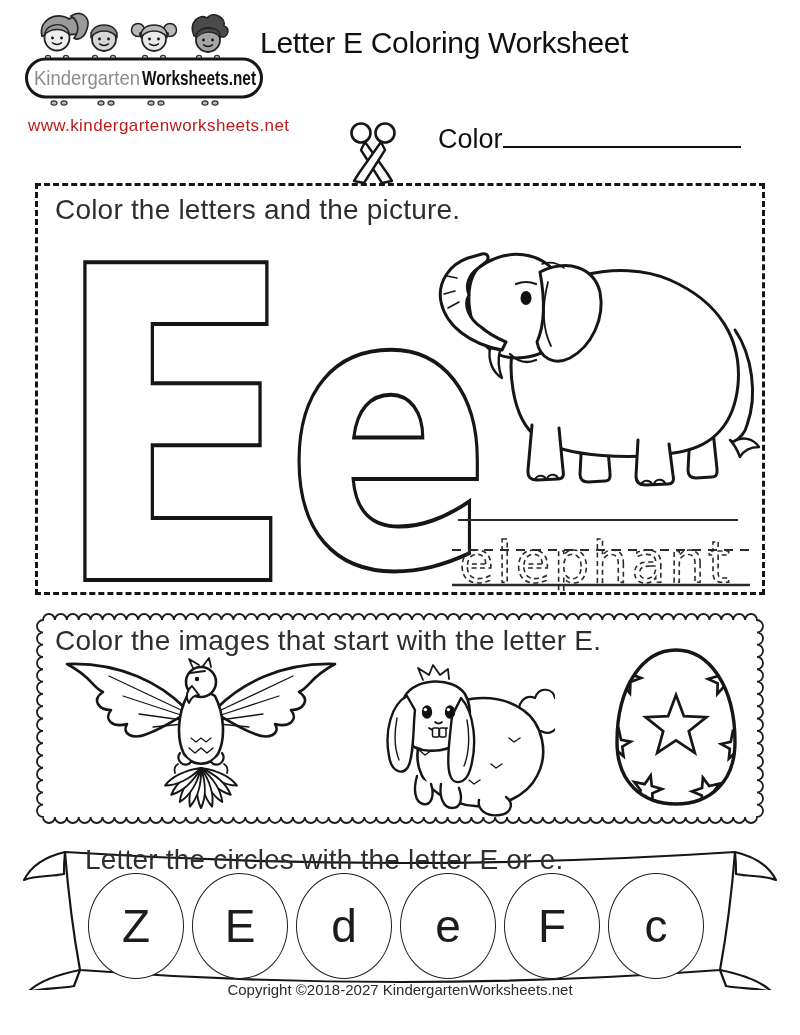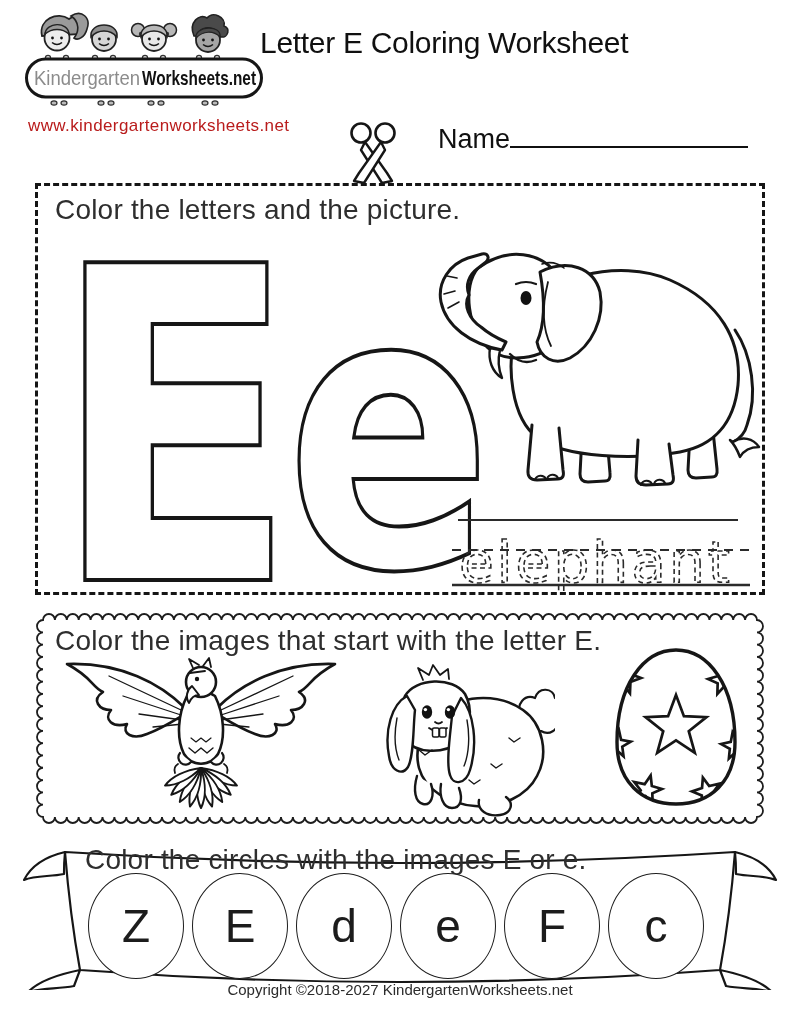--- a/index.html
+++ b/index.html
@@ -113,21 +113,21 @@
   <div class="abs page-title">Letter E Coloring Worksheet</div>
 
   <svg class="abs scissors" width="58" height="68" viewBox="0 0 58 68">
     <path d="M21,22 L43,53 L48,61 L38,63 L17,30 Z" fill="#fff" stroke="#161616" stroke-width="2.4" stroke-linejoin="round"></path>
     <path d="M37,22 L15,53 L10,61 L20,63 L41,30 Z" fill="#fff" stroke="#161616" stroke-width="2.4" stroke-linejoin="round"></path>
     <circle cx="17" cy="13" r="9.5" fill="#fff" stroke="#161616" stroke-width="2.6"></circle>
     <circle cx="41" cy="13" r="9.5" fill="#fff" stroke="#161616" stroke-width="2.6"></circle>
   </svg>
 
   <div class="abs name-row">
-    <span>Name</span><span class="name-line"></span>
+    <span>Color</span><span class="name-line"></span>
   </div>
 
   <div class="abs sec sec1">
     <div class="abs instr instr1">Color the letters and the picture.</div>
 
     <svg class="abs letters-svg" width="724" height="406" viewBox="0 0 724 406">
 
       <text x="14" y="394" font-family="DejaVu Sans, sans-serif" font-weight="bold" font-size="436" fill="#fff" stroke="#161616" stroke-width="4" textLength="245" lengthAdjust="spacingAndGlyphs">E</text>
       <text x="248" y="380" font-family="DejaVu Sans, sans-serif" font-weight="bold" font-size="386" fill="#fff" stroke="#161616" stroke-width="4" textLength="206" lengthAdjust="spacingAndGlyphs">e</text>
 
@@ -273,21 +273,21 @@
     <svg class="abs" width="760" height="160" viewBox="0 0 760 160" style="left:0;top:0;">
       <g fill="#fff" stroke="#161616" stroke-width="2.2" stroke-linejoin="round">
         <path d="M45,22 C28,26 12,34 4,50 C16,45 30,47 44,44 Q44,32 45,22 Z"></path>
         <path d="M715,22 C732,26 748,34 756,50 C744,45 730,47 716,44 Q716,32 715,22 Z"></path>
         <path d="M60,140 C40,144 20,150 8,162 C22,158 38,159 54,156 Q57,148 60,140 Z"></path>
         <path d="M700,140 C720,144 740,150 752,162 C738,158 722,159 706,156 Q703,148 700,140 Z"></path>
         <path d="M45,22 Q380,44 715,22 Q710,85 700,140 Q380,164 60,140 Q50,85 45,22 Z"></path>
       </g>
     </svg>
 
-    <div class="abs instr instr3">Color the circles with the images E or e.</div>
+    <div class="abs instr instr3">Letter the circles with the letter E or e.</div>
 
     <div class="abs circle c0">
         <span>Z</span>
       </div>
     <div class="abs circle c1">
         <span>E</span>
       </div>
     <div class="abs circle c2">
         <span>d</span>
       </div>

